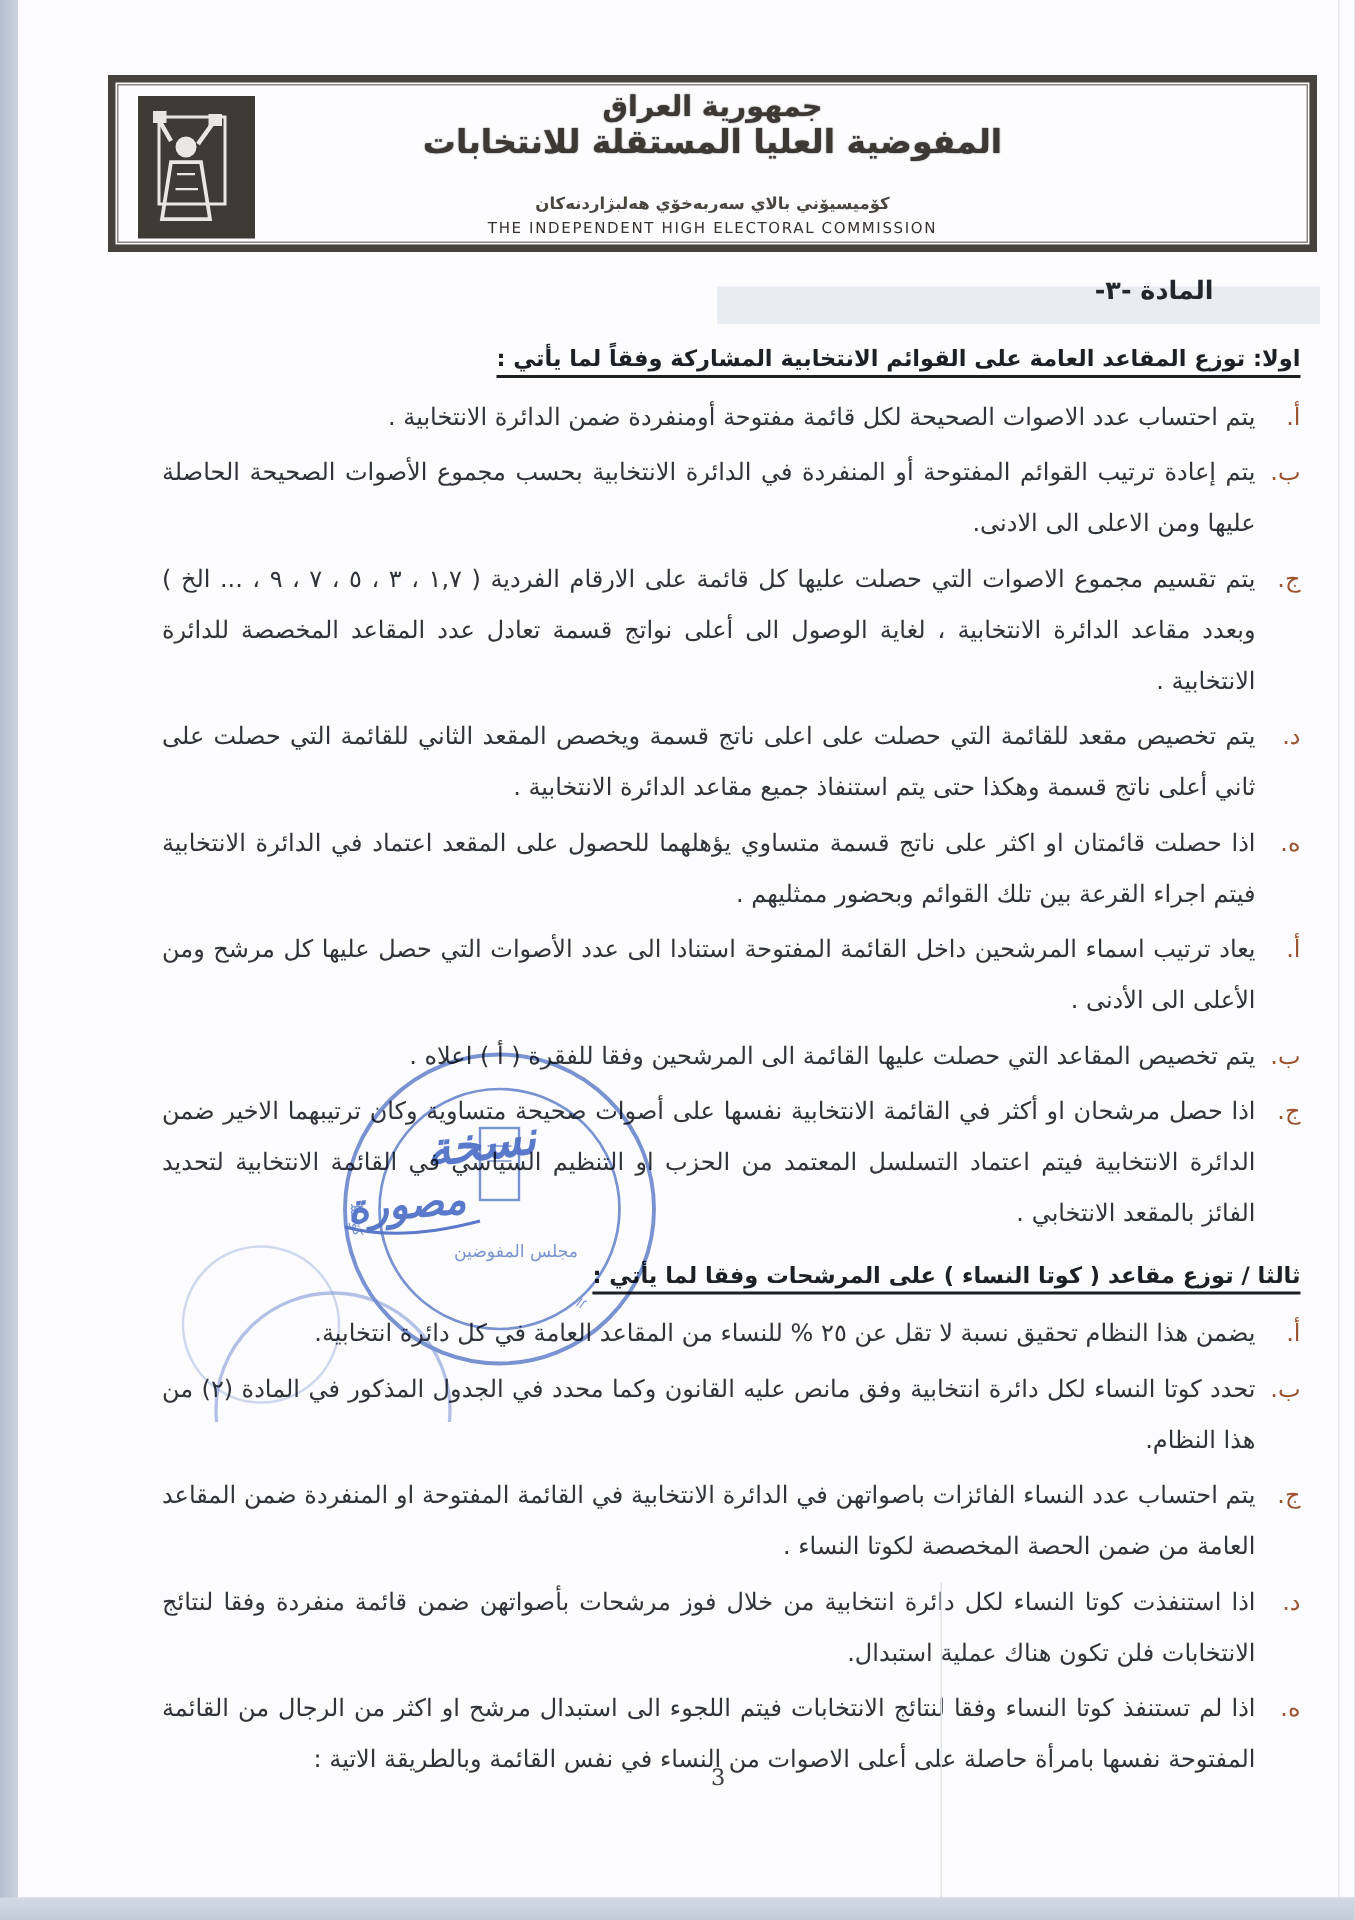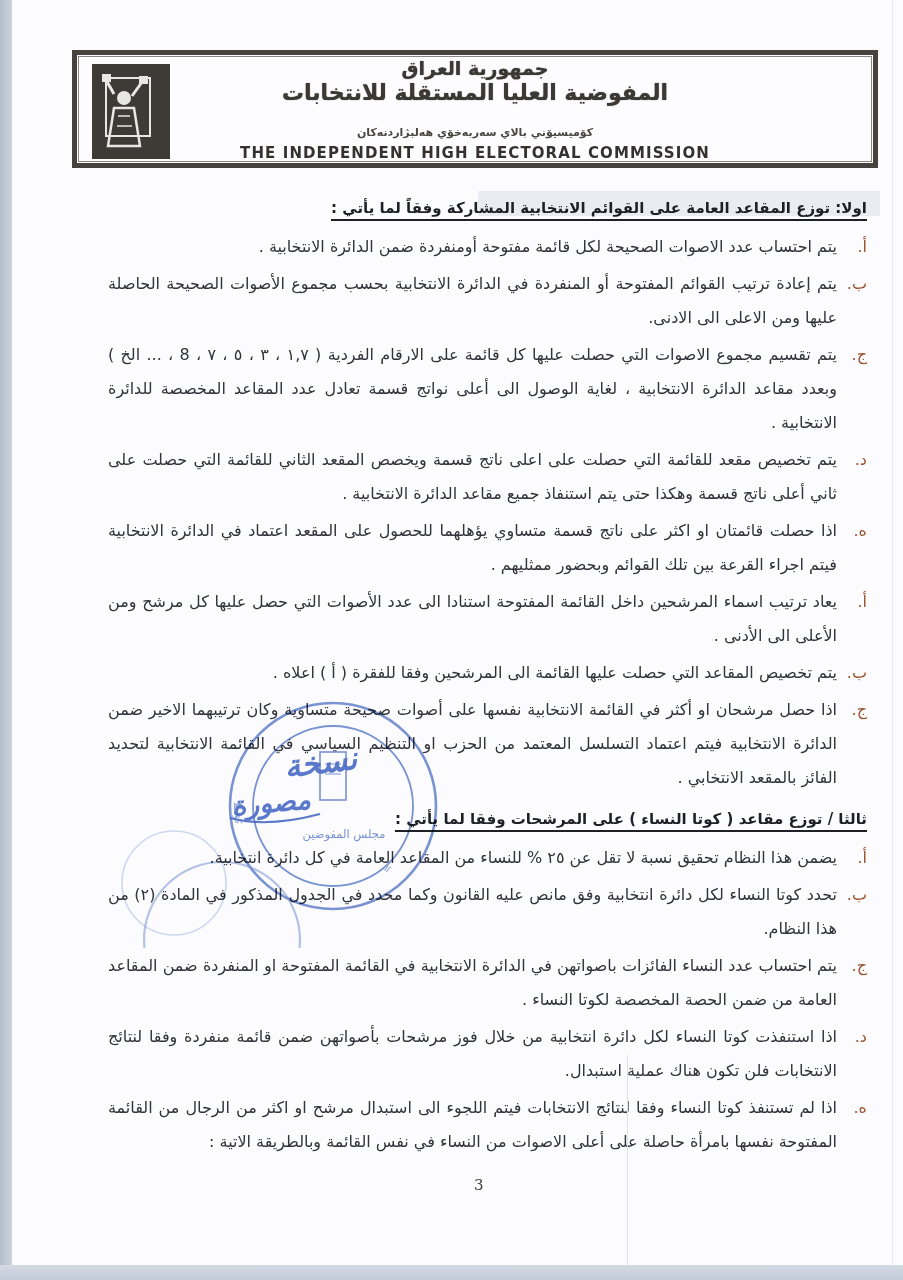--- a/index.html
+++ b/index.html
@@ -35,21 +35,21 @@
     display: flex; align-items: center; justify-content: center;
   }
   .header-text {
     position: absolute; left: 0; top: 0; width: 100%; height: 100%;
     display: flex; flex-direction: column; align-items: center; justify-content: center;
     gap: 3px; color: #3c3833;
   }
   .h-ar1 { font-size: 19px; font-weight: bold; letter-spacing: -1px; text-shadow: 0 0 1px #3c3833; }
   .h-ar2 { font-size: 22px; font-weight: bold; letter-spacing: -1px; text-shadow: 0 0 1px #3c3833; margin-top:-2px; }
   .h-ku  { font-size: 11px; font-weight: bold; color: #4a463f; margin-top: 18px; }
-  .h-en  { font-size: 15px; font-weight: bold; letter-spacing: 1.1px; color: #35312c; direction: ltr; margin-top: 2px; }
+  .h-en  { font-size: 10px; font-weight: normal; letter-spacing: 1.1px; color: #35312c; direction: ltr; margin-top: 2px; }
 
   
   .content {
     position: absolute; right: 36px; left: 96px; top: 184px;
     direction: rtl; color: #30333a; font-size: 16px;
   }
   .article-label {
     font-weight: bold; font-size: 17px; color: #23262c;
     margin: 0 58px 20px 0; position: relative; z-index: 2;
   }
@@ -95,34 +95,35 @@
       </div>
       <div class="header-text">
         <div class="h-ar1">جمهورية العراق</div>
         <div class="h-ar2">المفوضية العليا المستقلة للانتخابات</div>
         <div class="h-ku">كۆميسيۆني بالاي سەربەخۆي هەلبژاردنەكان</div>
         <div class="h-en">THE INDEPENDENT HIGH ELECTORAL COMMISSION</div>
       </div>
     </div>
 
     <div class="content">
+      <div class="article-label">المادة   -٣-</div>
 
       <div>
         <div class="section-title">اولا: توزع المقاعد العامة على القوائم الانتخابية المشاركة وفقاً لما يأتي :</div>
         <div class="item">
           <span class="marker">أ.</span>
           <span class="item-text">يتم احتساب عدد الاصوات الصحيحة لكل قائمة مفتوحة أومنفردة ضمن الدائرة الانتخابية .</span>
         </div>
         <div class="item">
           <span class="marker">ب.</span>
           <span class="item-text">يتم إعادة ترتيب القوائم المفتوحة أو المنفردة في الدائرة الانتخابية بحسب مجموع الأصوات الصحيحة الحاصلة عليها ومن الاعلى الى الادنى.</span>
         </div>
         <div class="item">
           <span class="marker">ج.</span>
-          <span class="item-text">يتم تقسيم مجموع الاصوات التي حصلت عليها كل قائمة على الارقام الفردية ( ١,٧ ، ٣ ، ٥ ، ٧ ، 8 ، ... الخ ) وبعدد مقاعد الدائرة الانتخابية ، لغاية الوصول الى أعلى نواتج قسمة تعادل عدد المقاعد المخصصة للدائرة الانتخابية .</span>
+          <span class="item-text">يتم تقسيم مجموع الاصوات التي حصلت عليها كل قائمة على الارقام الفردية ( ١,٧ ، ٣ ، ٥ ، ٧ ، ٩ ، ... الخ ) وبعدد مقاعد الدائرة الانتخابية ، لغاية الوصول الى أعلى نواتج قسمة تعادل عدد المقاعد المخصصة للدائرة الانتخابية .</span>
         </div>
         <div class="item">
           <span class="marker">د.</span>
           <span class="item-text">يتم تخصيص مقعد للقائمة التي حصلت على اعلى ناتج قسمة ويخصص المقعد الثاني للقائمة التي  حصلت على ثاني أعلى ناتج قسمة وهكذا حتى يتم استنفاذ جميع مقاعد الدائرة الانتخابية .</span>
         </div>
         <div class="item">
           <span class="marker">ه.</span>
           <span class="item-text">اذا حصلت قائمتان او اكثر على ناتج قسمة متساوي يؤهلهما للحصول على المقعد اعتماد في الدائرة الانتخابية فيتم اجراء القرعة بين تلك القوائم وبحضور ممثليهم .</span>
         </div>
       </div>

